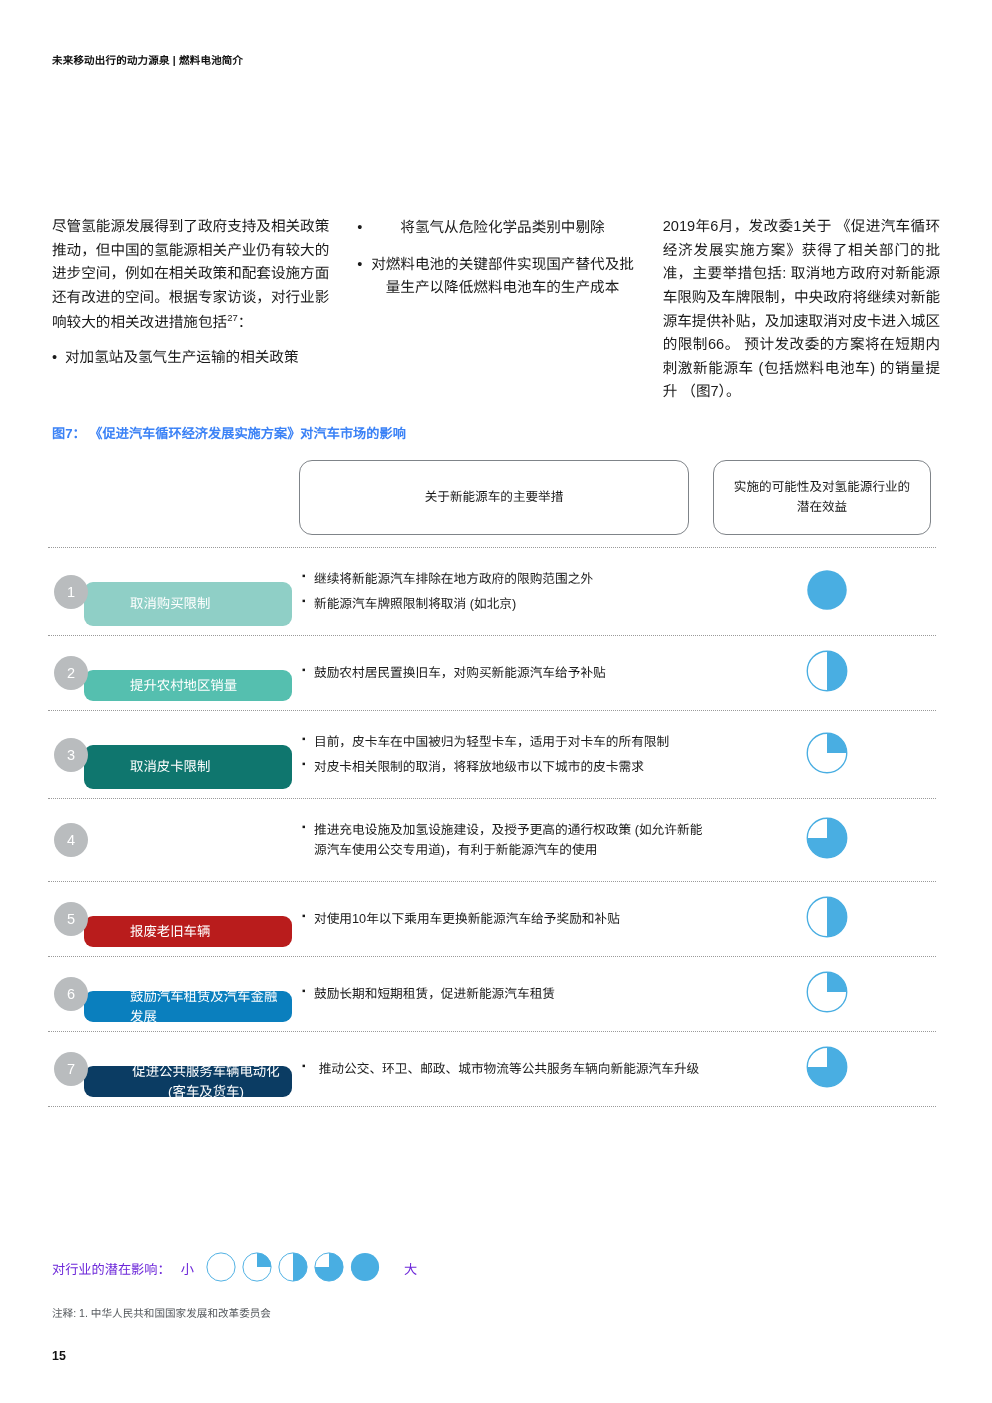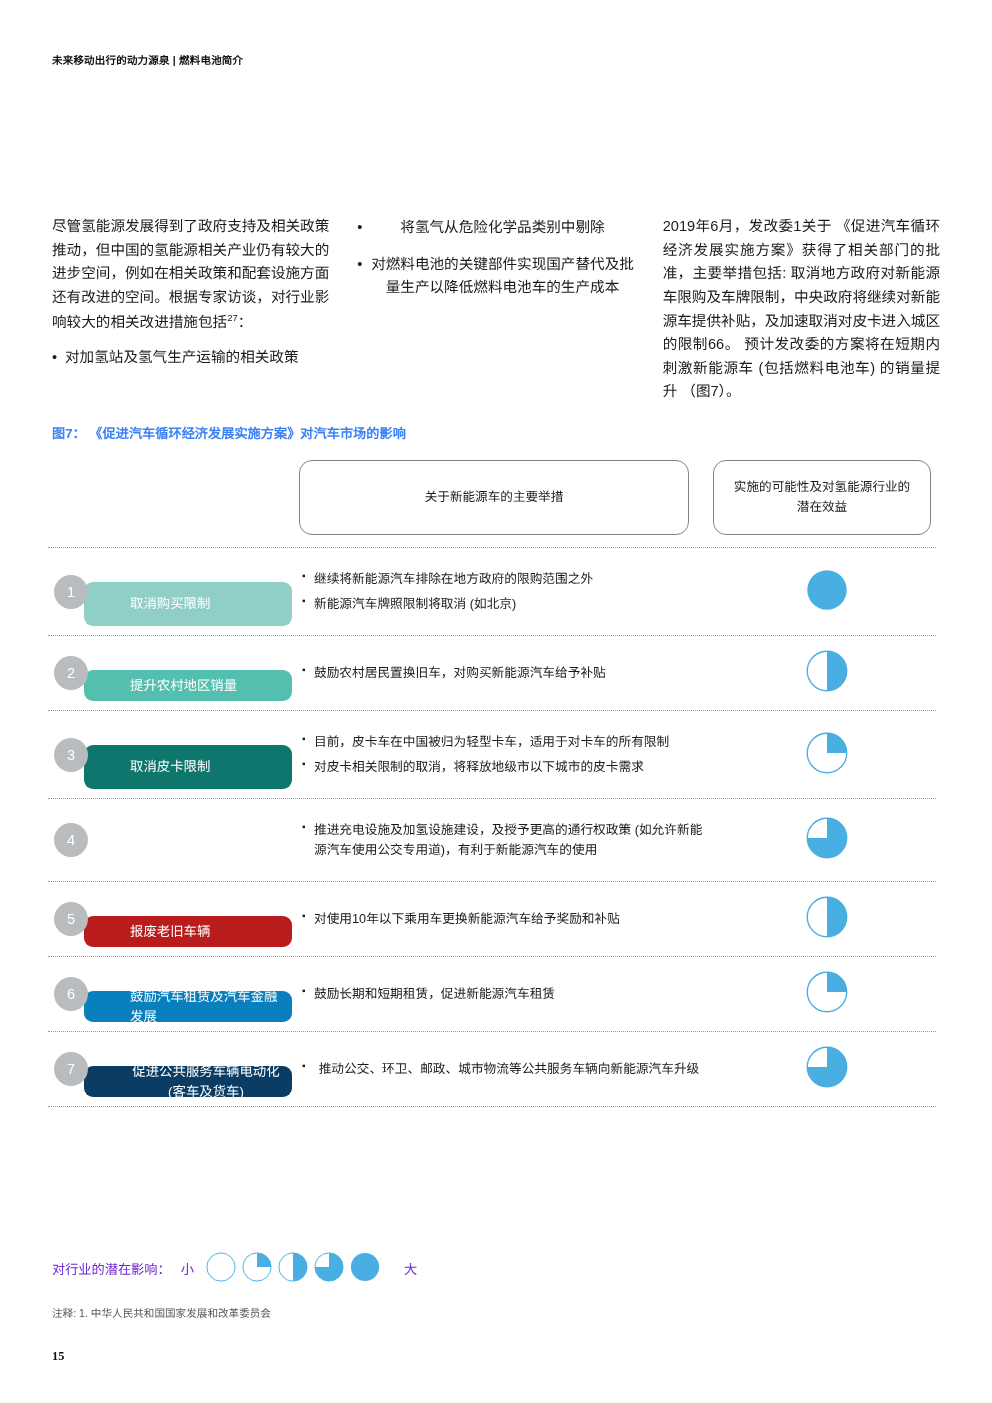--- a/index.html
+++ b/index.html
@@ -212,21 +212,20 @@
     font-size: 10.6px;
     color: #55595d;
   }
   .folio {
     position: absolute;
     left: 52px;
     top: 1349px;
     font-size: 12.4px;
     font-weight: bold;
     color: #111;
-    font-family: Liberation Serif, serif;
   }
 </style>
 </head>
 <body>
 
 <div class="page-header">未来移动出行的动力源泉 | 燃料电池简介</div>
 
 <div class="intro">
   <div class="col col-1">
     <p><span>尽管氢能源发展得到了政府支持及相关政策推动，但中国的氢能源相关产业仍有较大的进步空间，例如在相关政策和配套设施方面还有改进的空间。根据专家访谈，对行业影响较大的相关改进措施包括</span><sup>27</sup><span>：</span></p>

